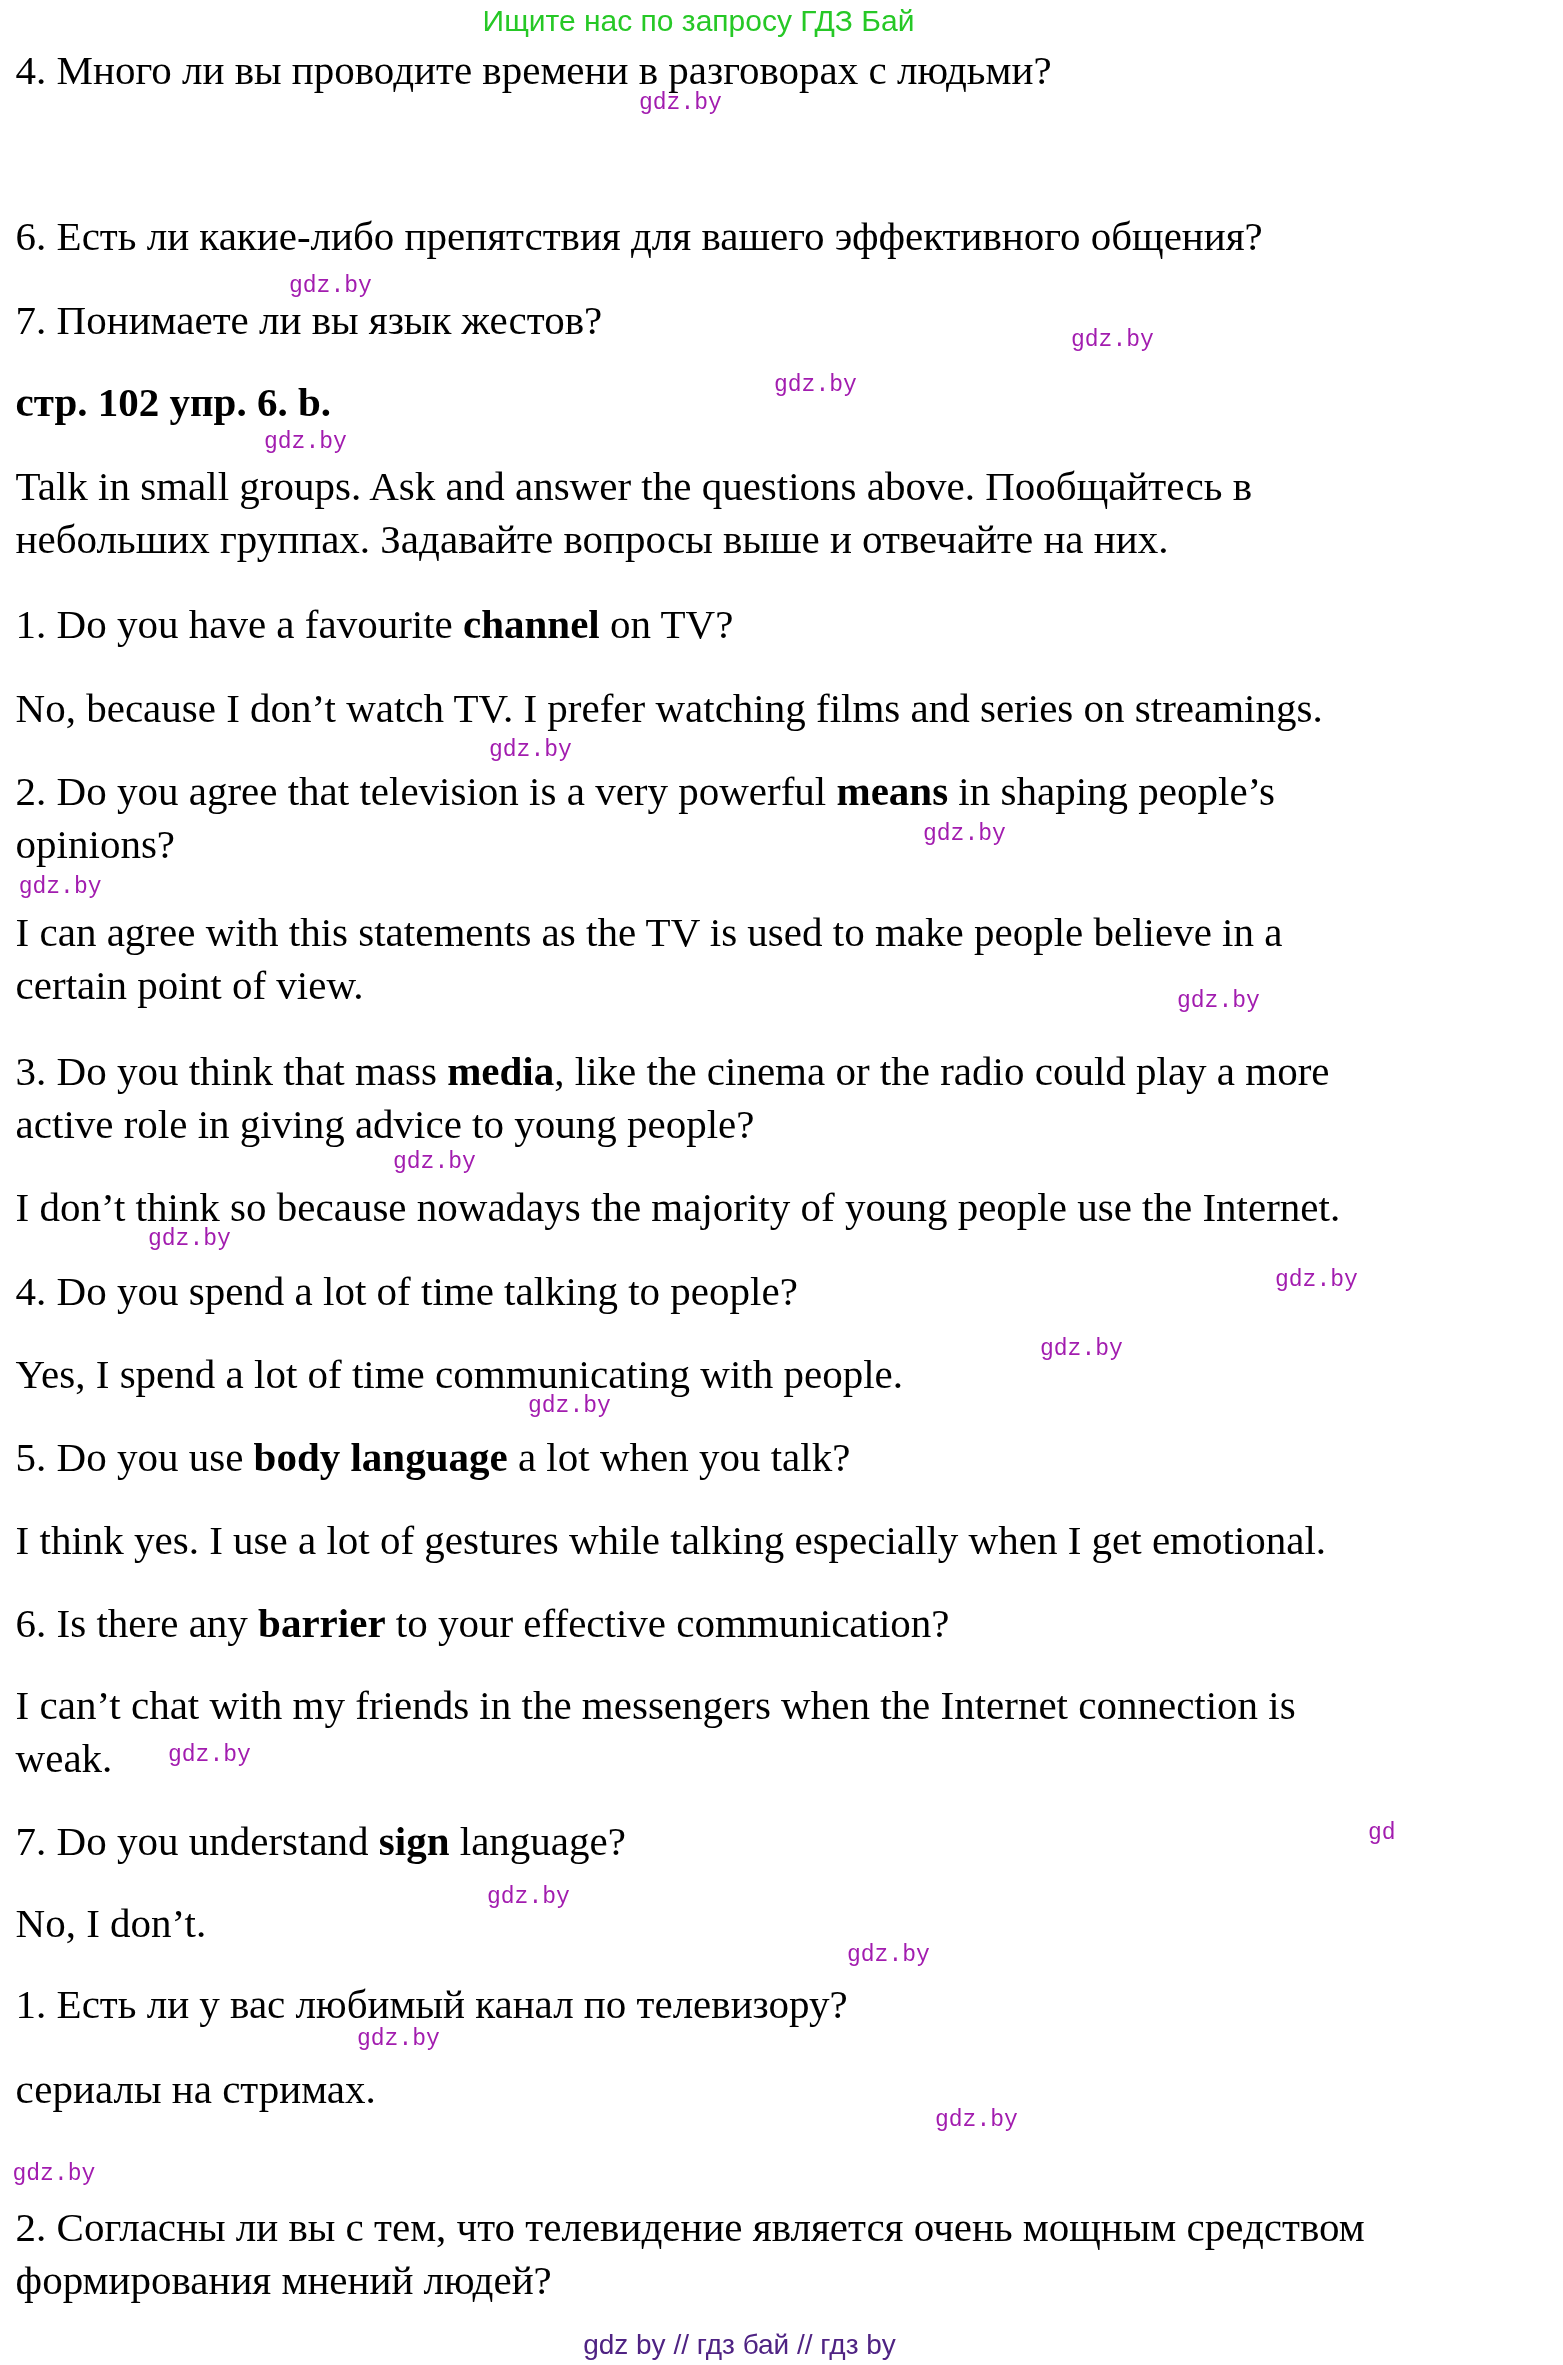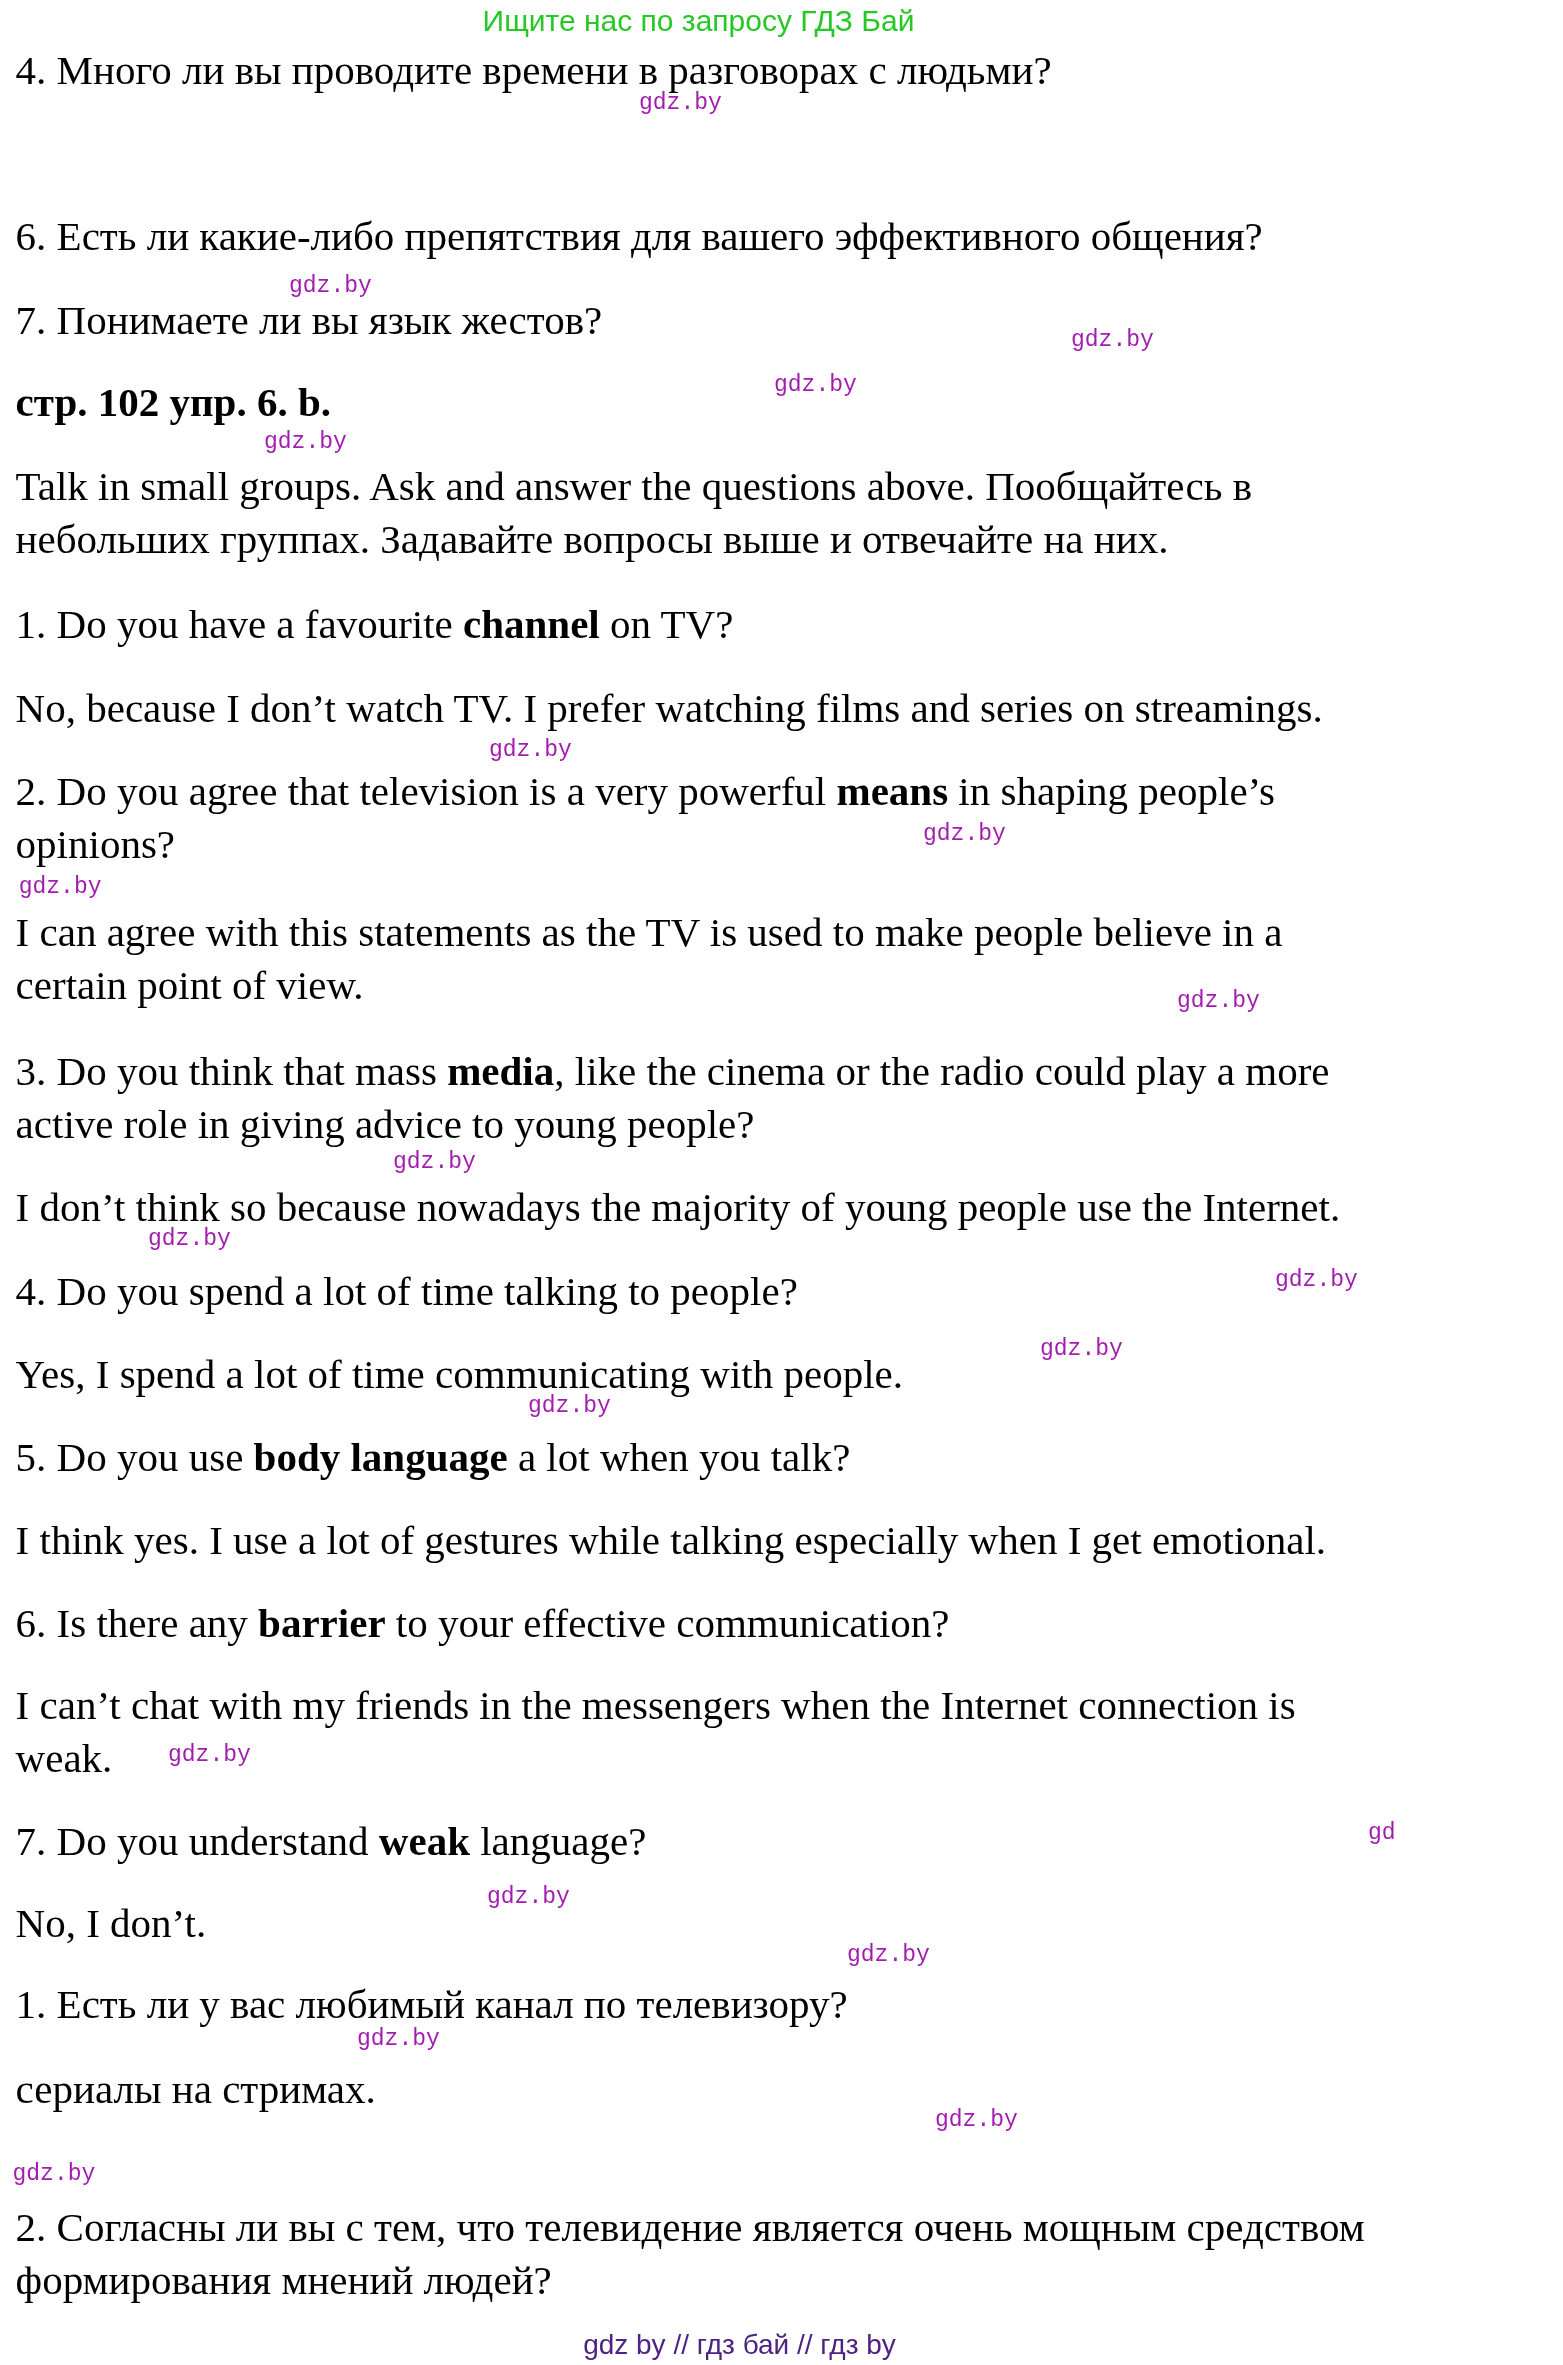--- a/index.html
+++ b/index.html
@@ -130,21 +130,21 @@
   <p class="blk" style="top:1597px">
       <span class="ln"><span>6. Is there any </span><span class="b">barrier</span><span> to your effective communication?</span></span>
     </p>
 
   <p class="blk" style="top:1679px">
     <span class="ln"><span>I can’t chat with my friends in the messengers when the Internet connection is</span></span>
     <span class="ln"><span>weak.</span></span>
   </p>
 
   <p class="blk" style="top:1815px">
-      <span class="ln"><span>7. Do you understand </span><span class="b">weak</span><span> language?</span></span>
+      <span class="ln"><span>7. Do you understand </span><span class="b">sign</span><span> language?</span></span>
     </p>
 
   <p class="blk" style="top:1897px">
       <span class="ln"><span>No, I don’t.</span></span>
     </p>
 
   <p class="blk" style="top:1978px">
       <span class="ln"><span>1. Есть ли у вас любимый канал по телевизору?</span></span>
     </p>
 

